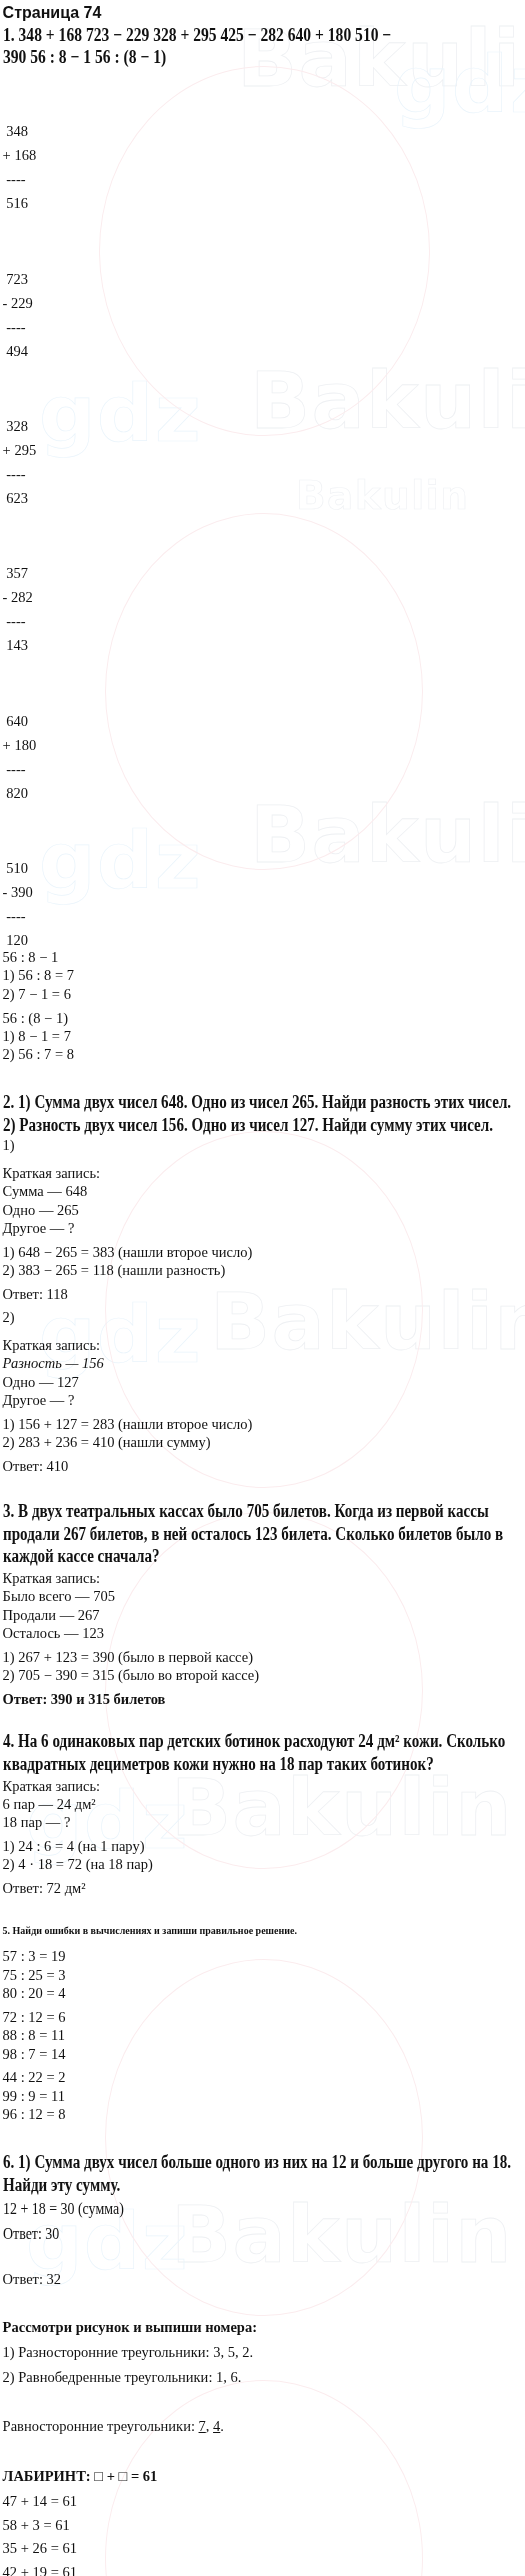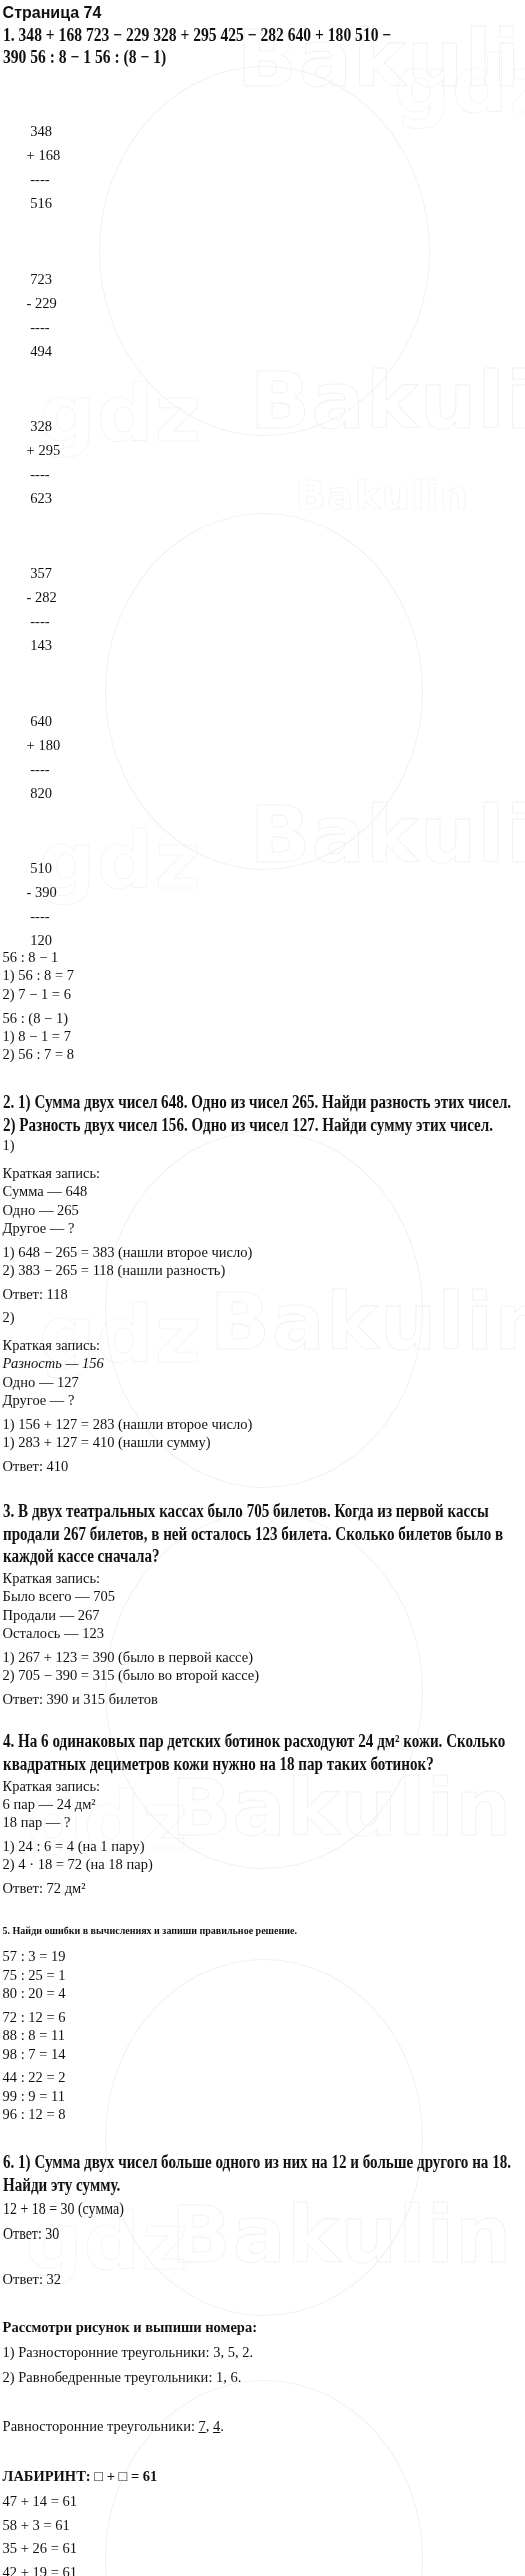--- a/index.html
+++ b/index.html
@@ -8,21 +8,21 @@
   .wm { position: absolute; font-family: "DejaVu Sans", sans-serif; font-size: 79px; font-weight: bold;
         color: transparent; -webkit-text-stroke: 0.8px #eef0f3; letter-spacing: 1.3px; pointer-events: none; white-space: nowrap; }
   .wm.small { font-size: 39px; -webkit-text-stroke: 0.7px #f0f2f5; }
   .wm.blue { -webkit-text-stroke: 0.7px #eaf4fb; }
   .face { position: absolute; border: 1px solid #fbecee; border-radius: 50%; pointer-events: none; }
   .title { position: absolute; left: 2.6px; top: 4px; font-family: "Liberation Sans", sans-serif; font-weight: bold; font-size: 16px; }
   .line { position: absolute; left: 2.6px; font-family: "Liberation Serif", serif; font-size: 14.5px; line-height: 18.4px; white-space: nowrap; }
   .cline { position: absolute; left: 2.6px; font-family: "Liberation Serif", serif; font-size: 16.4px; line-height: 20px; white-space: nowrap; transform: scaleX(0.82); transform-origin: left top; }
   .bold { font-weight: bold; }
   .col { position: absolute; left: 2.6px; font-family: "Liberation Serif", serif; font-size: 14.5px; white-space: pre; }
-  .col div { height: 24px; line-height: 24px; margin-left: 24px; }
+  .col div { height: 24px; line-height: 24px; }
   u { text-decoration: underline; }
 </style>
 </head>
 <body>
 
 <div class="page">
 
   <div class="wm" style="left:237px; top:13px;"><span>Bakulin</span></div>
   <div class="wm blue" style="left:394px; top:39px;"><span>gdz</span></div>
   <div class="wm" style="left:250px; top:355px;"><span>Bakulin</span></div>
@@ -86,46 +86,46 @@
   <div class="line" style="top:1243px;">1) 648 − 265 = 383 (нашли второе число)</div>
   <div class="line" style="top:1261px;">2) 383 − 265 = 118 (нашли разность)</div>
   <div class="line" style="top:1285px;">Ответ: 118</div>
 
   <div class="line" style="top:1308px;">2)</div>
   <div class="line" style="top:1336px;">Краткая запись:</div>
   <div class="line" style="top:1354px;font-style:italic;">Разность — 156</div>
   <div class="line" style="top:1373px;">Одно — 127</div>
   <div class="line" style="top:1391px;">Другое — ?</div>
   <div class="line" style="top:1415px;">1) 156 + 127 = 283 (нашли второе число)</div>
-  <div class="line" style="top:1433px;">1) 283 + 127 = 410 (нашли сумму)</div>
+  <div class="line" style="top:1433px;">2) 283 + 236 = 410 (нашли сумму)</div>
   <div class="line" style="top:1457px;">Ответ: 410</div>
 
   <div class="cline bold" style="top:1500px; font-size:18.4px; line-height:22.4px;">3. В двух театральных кассах было 705 билетов. Когда из первой кассы</div>
   <div class="cline bold" style="top:1523px; font-size:18.4px; line-height:22.4px;">продали 267 билетов, в ней осталось 123 билета. Сколько билетов было в</div>
   <div class="cline bold" style="top:1545px; font-size:18.4px; line-height:22.4px;">каждой кассе сначала?</div>
   <div class="line" style="top:1569px;">Краткая запись:</div>
   <div class="line" style="top:1587px;">Было всего — 705</div>
   <div class="line" style="top:1606px;">Продали — 267</div>
   <div class="line" style="top:1624px;">Осталось — 123</div>
   <div class="line" style="top:1648px;">1) 267 + 123 = 390 (было в первой кассе)</div>
   <div class="line" style="top:1666px;">2) 705 − 390 = 315 (было во второй кассе)</div>
-  <div class="line" style="top:1690px;">Ответ: 390 и 315 билетов</div>
+  <div class="line" style="top:1690px;font-weight:bold;">Ответ: 390 и 315 билетов</div>
 
   <div class="cline bold" style="top:1730px; font-size:18.4px; line-height:22.4px;">4. На 6 одинаковых пар детских ботинок расходуют 24 дм² кожи. Сколько</div>
   <div class="cline bold" style="top:1753px; font-size:18.4px; line-height:22.4px;">квадратных дециметров кожи нужно на 18 пар таких ботинок?</div>
   <div class="line" style="top:1777px;">Краткая запись:</div>
   <div class="line" style="top:1795px;">6 пар — 24 дм²</div>
   <div class="line" style="top:1813px;">18 пар — ?</div>
   <div class="line" style="top:1837px;">1) 24 : 6 = 4 (на 1 пару)</div>
   <div class="line" style="top:1855px;">2) 4 · 18 = 72 (на 18 пар)</div>
   <div class="line" style="top:1879px;">Ответ: 72 дм²</div>
 
   <div class="line bold" style="top:1922px; font-size:10px;">5. Найди ошибки в вычислениях и запиши правильное решение.</div>
   <div class="line" style="top:1947px;">57 : 3 = 19</div>
-  <div class="line" style="top:1966px;">75 : 25 = 1</div>
+  <div class="line" style="top:1966px;">75 : 25 = 3</div>
   <div class="line" style="top:1984px;">80 : 20 = 4</div>
   <div class="line" style="top:2008px;">72 : 12 = 6</div>
   <div class="line" style="top:2026px;">88 : 8 = 11</div>
   <div class="line" style="top:2045px;">98 : 7 = 14</div>
   <div class="line" style="top:2068px;">44 : 22 = 2</div>
   <div class="line" style="top:2087px;">99 : 9 = 11</div>
   <div class="line" style="top:2105px;">96 : 12 = 8</div>
 
   <div class="cline bold" style="top:2151px; font-size:18.4px; line-height:22.4px;">6. 1) Сумма двух чисел больше одного из них на 12 и больше другого на 18.</div>
   <div class="cline bold" style="top:2174px; font-size:18.4px; line-height:22.4px;">Найди эту сумму.</div>

